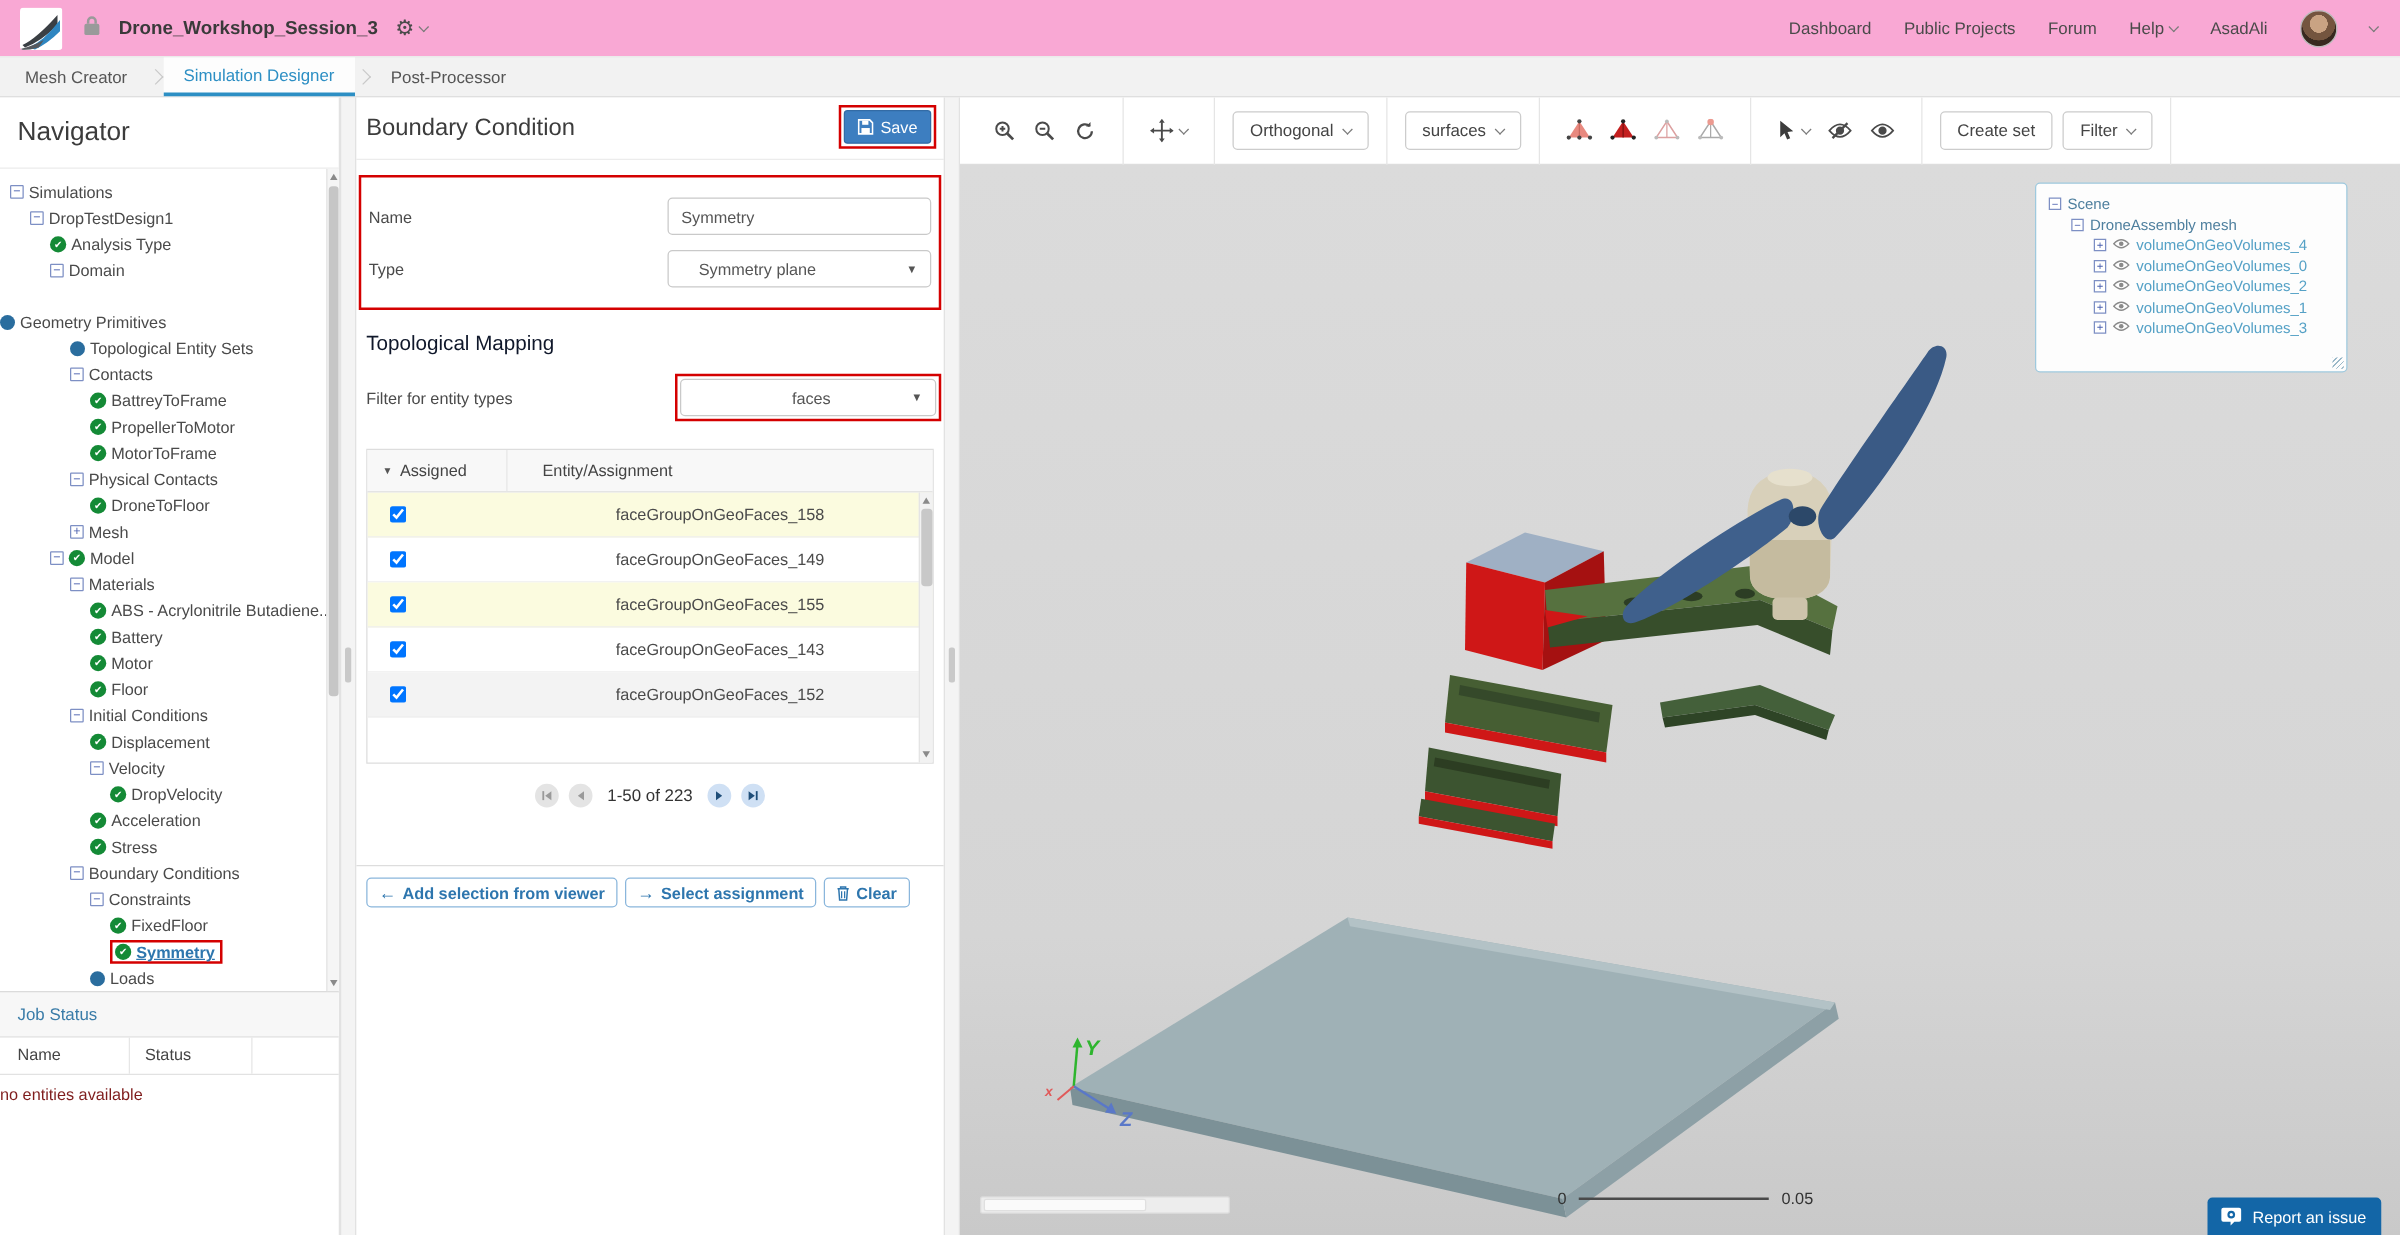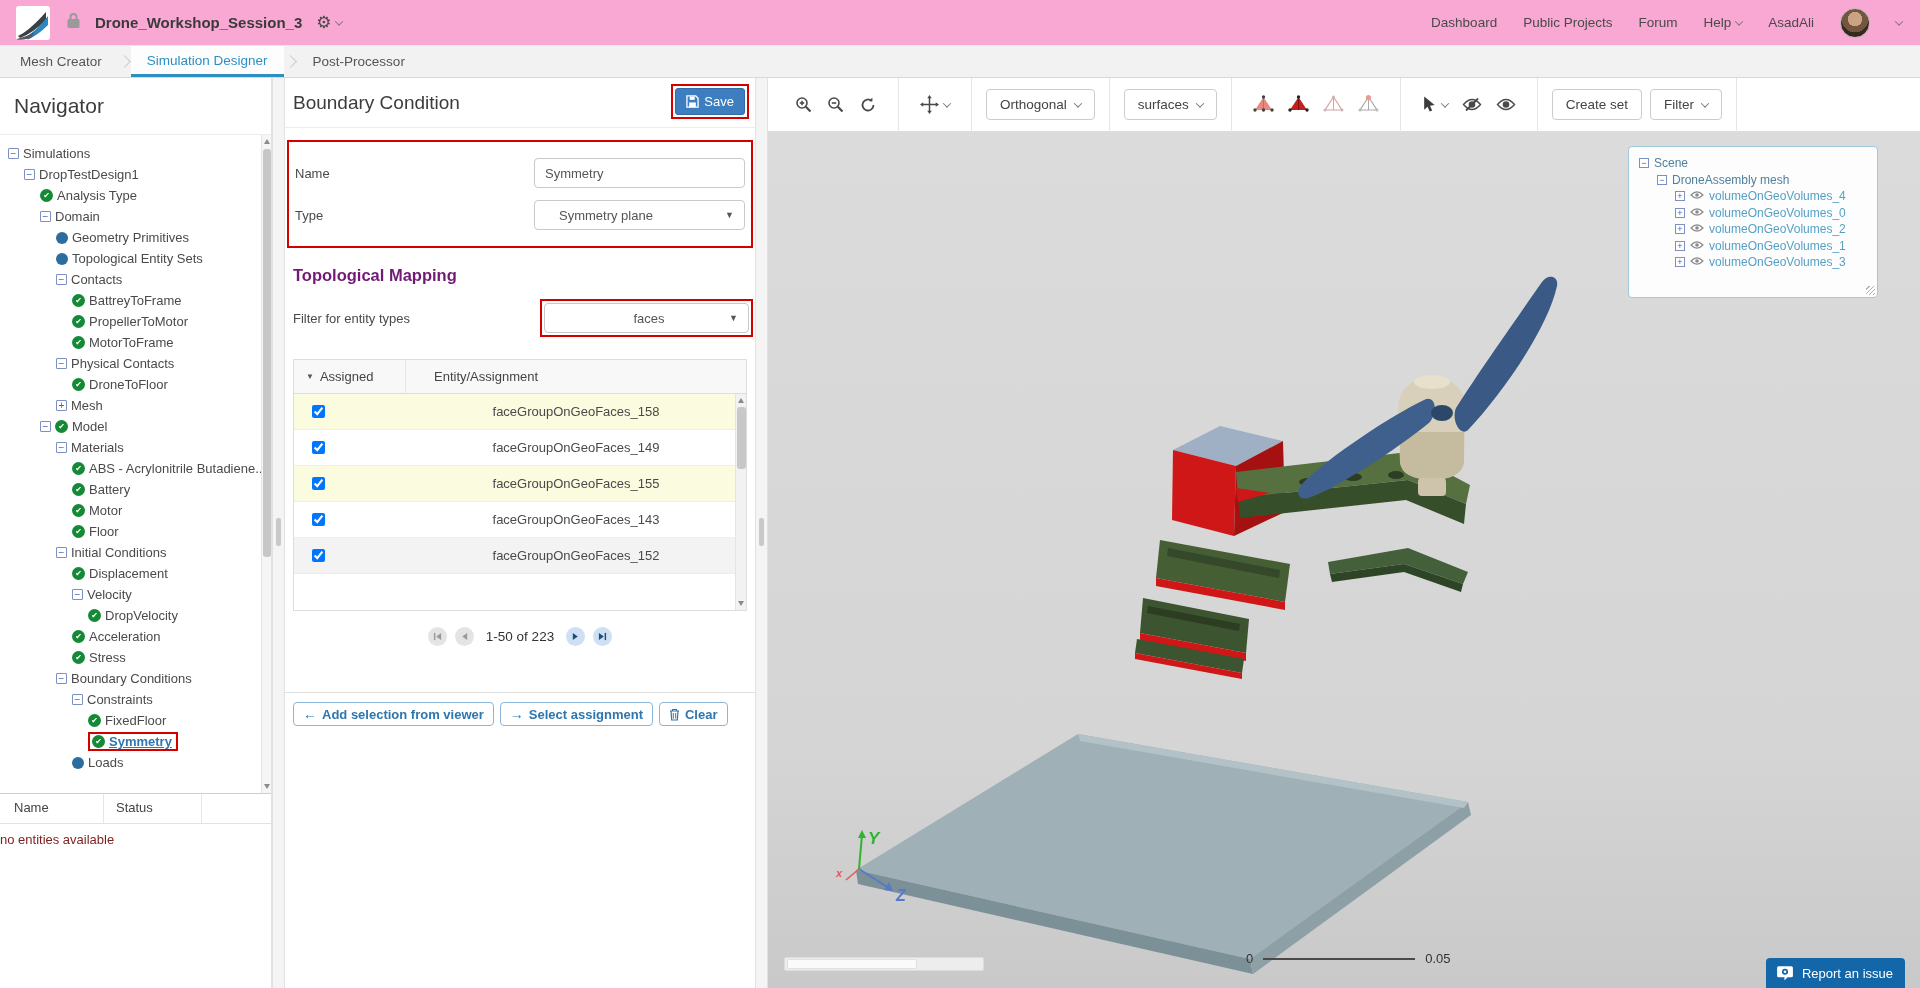--- a/index.html
+++ b/index.html
@@ -62,21 +62,21 @@
   .ring { border:2px solid #d40000; padding:2px; display:inline-block; }
   .save-ring { position:absolute; right:6px; top:6px; }
   .save-btn { display:flex; align-items:center; gap:5px; background:#3d7ec0; color:#fff; border:1px solid #336ba5; border-radius:3px; font-size:13px; padding:5px 10px; cursor:pointer; font-family:inherit; }
   .formbox { margin:12px 2px 0 2px; padding:10px 6px; }
   .frow { display:flex; align-items:center; justify-content:space-between; padding:6px 0; }
   .flabel { font-size:13px; color:#4a4a4a; }
   .fctrl { width:211px; height:30px; border:1px solid #c9c9c9; border-radius:4px; background:#fff; font-size:13px; color:#555; padding:0 10px; font-family:inherit; }
   .fselect { display:flex; align-items:center; justify-content:space-between; cursor:pointer; }
   .fselect .txt { flex:1; text-align:left; padding-left:14px; }
   .dd-arrow { color:#555; font-size:9px; }
-  .section-h { margin:18px 8px 10px 8px; font-size:16.5px; font-weight:bold; color:#701a75; }
+  .section-h { margin:18px 8px 10px 8px; font-size:16.5px; font-weight:normal; color:#0f172a; }
   .filter-row { display:flex; align-items:center; justify-content:space-between; margin:4px 8px 0 8px; }
   .filter-row .ring { margin-right:-6px; }
 
   .tm-table { margin:22px 8px 0 8px; border:1px solid #ddd; position:relative; }
   .tm-head { display:flex; height:34px; background:#f8f8f8; border-bottom:1px solid #ddd; font-size:13px; color:#444; align-items:center; }
   .tm-head .h1 { width:112px; padding-left:12px; border-right:1px solid #e6e6e6; display:flex; align-items:center; gap:6px; height:100%; }
   .tm-head .h2 { flex:1; padding-left:28px; }
   .sort-car { font-size:8px; color:#555; }
   .tm-body { position:relative; height:216px; overflow:hidden; }
   .trow { display:flex; align-items:center; height:36px; font-size:13px; color:#4a4a4a; border-bottom:1px solid #eee; }
@@ -211,21 +211,21 @@
               <span class="ticon check">✔</span>
               <span class="tlabel">Analysis Type</span>
             </span>
           </div>
           <div class="titem" style="padding-left: 40px;">
             <span class="twrap">
               <span class="ticon minus">−</span>
               <span class="tlabel">Domain</span>
             </span>
           </div>
-          <div class="titem" style="padding-left: 56px;">
+          <div class="titem" style=" margin-top: 20px;">
             <span class="twrap">
               <span class="ticon dot"></span>
               <span class="tlabel">Geometry Primitives</span>
             </span>
           </div>
           <div class="titem" style="padding-left: 56px;">
             <span class="twrap">
               <span class="ticon dot"></span>
               <span class="tlabel">Topological Entity Sets</span>
             </span>
@@ -376,20 +376,21 @@
             </span>
           </div>
         </div>
       <div class="vscroll">
         <span class="sarrow up"></span>
         <div class="thumb" style="top:14px;height:408px;"></div>
         <span class="sarrow down"></span>
       </div>
     </div>
     <div class="jobstatus">
+      <div class="js-head">Job Status</div>
       <div class="js-cols">
         <span class="c1">Name</span>
         <span class="c2">Status</span>
       </div>
       <div class="js-empty">no entities available</div>
     </div>
   </aside>
 
   <div class="gutter">
       <div class="grip"></div>

